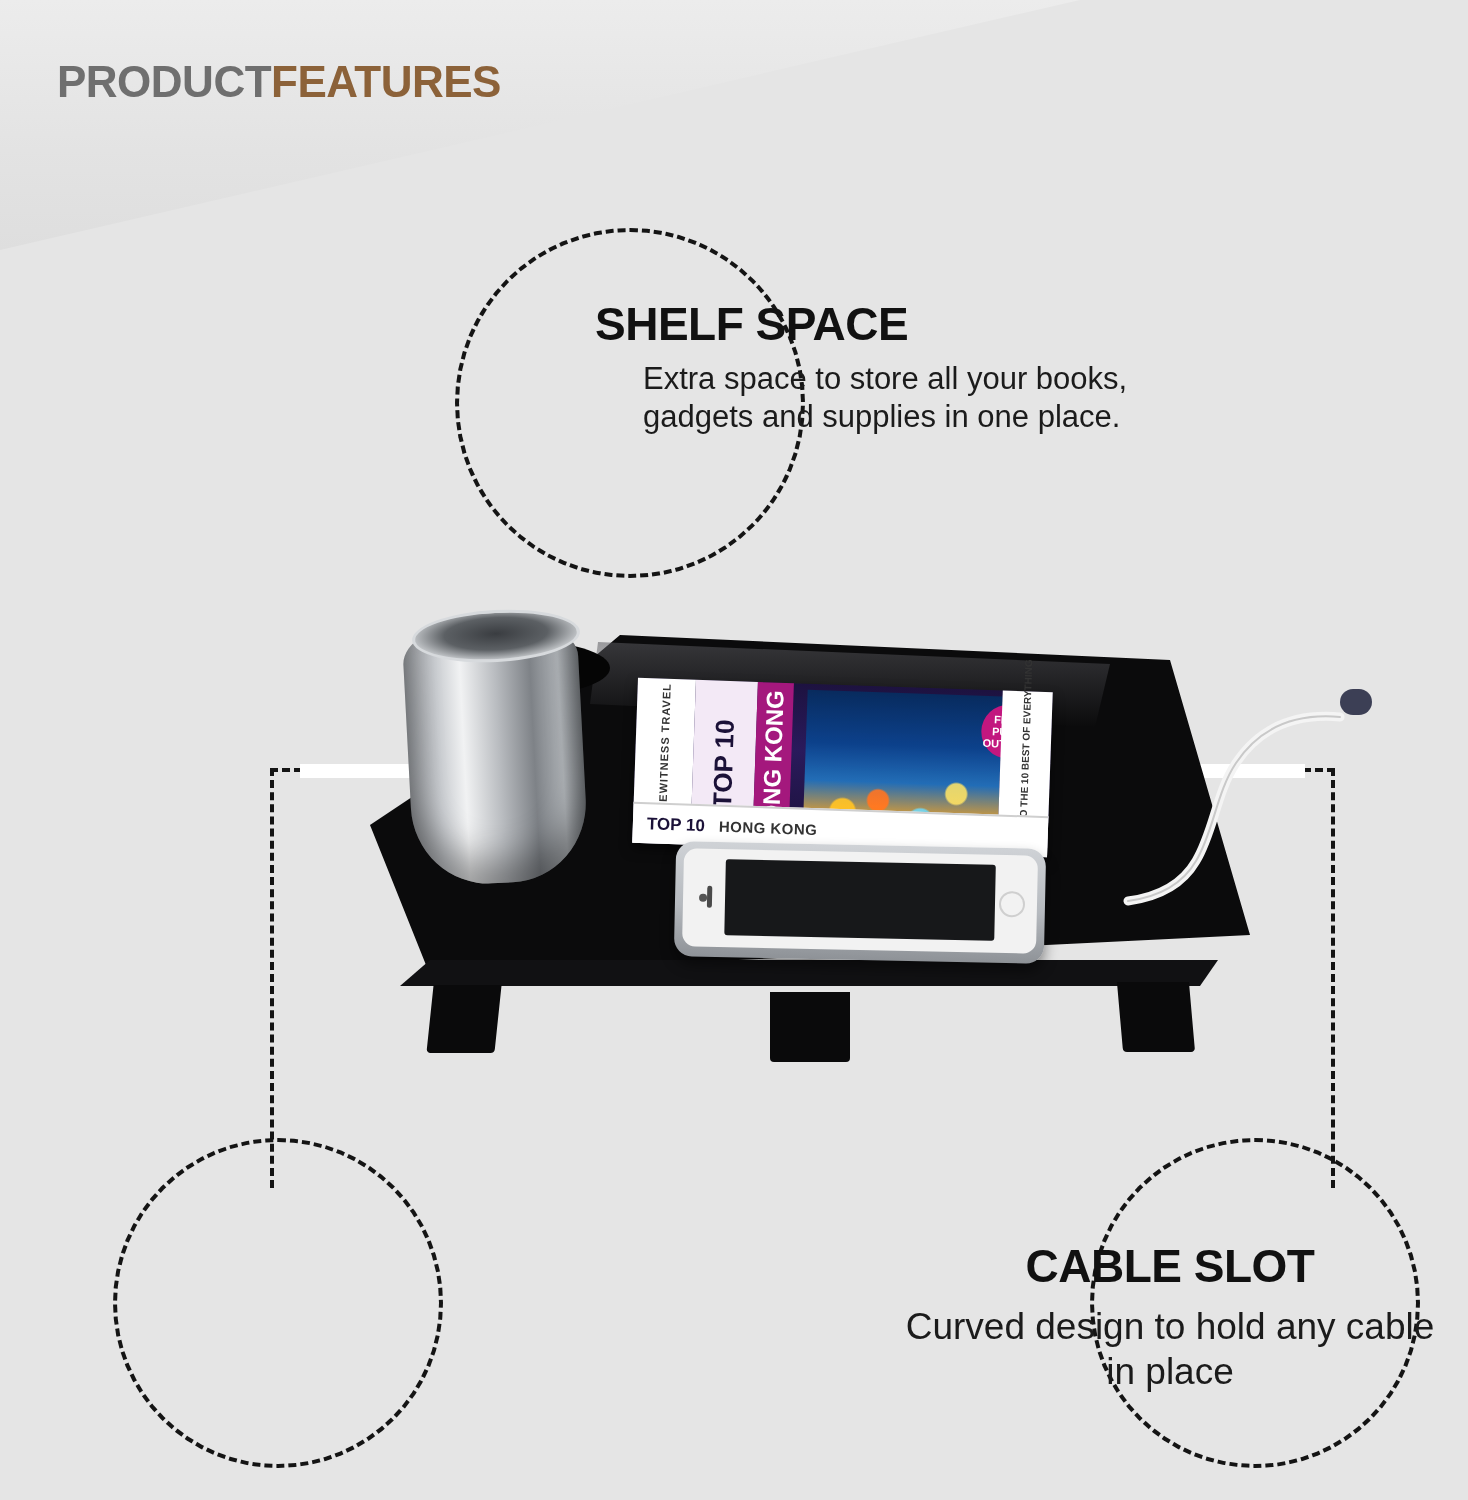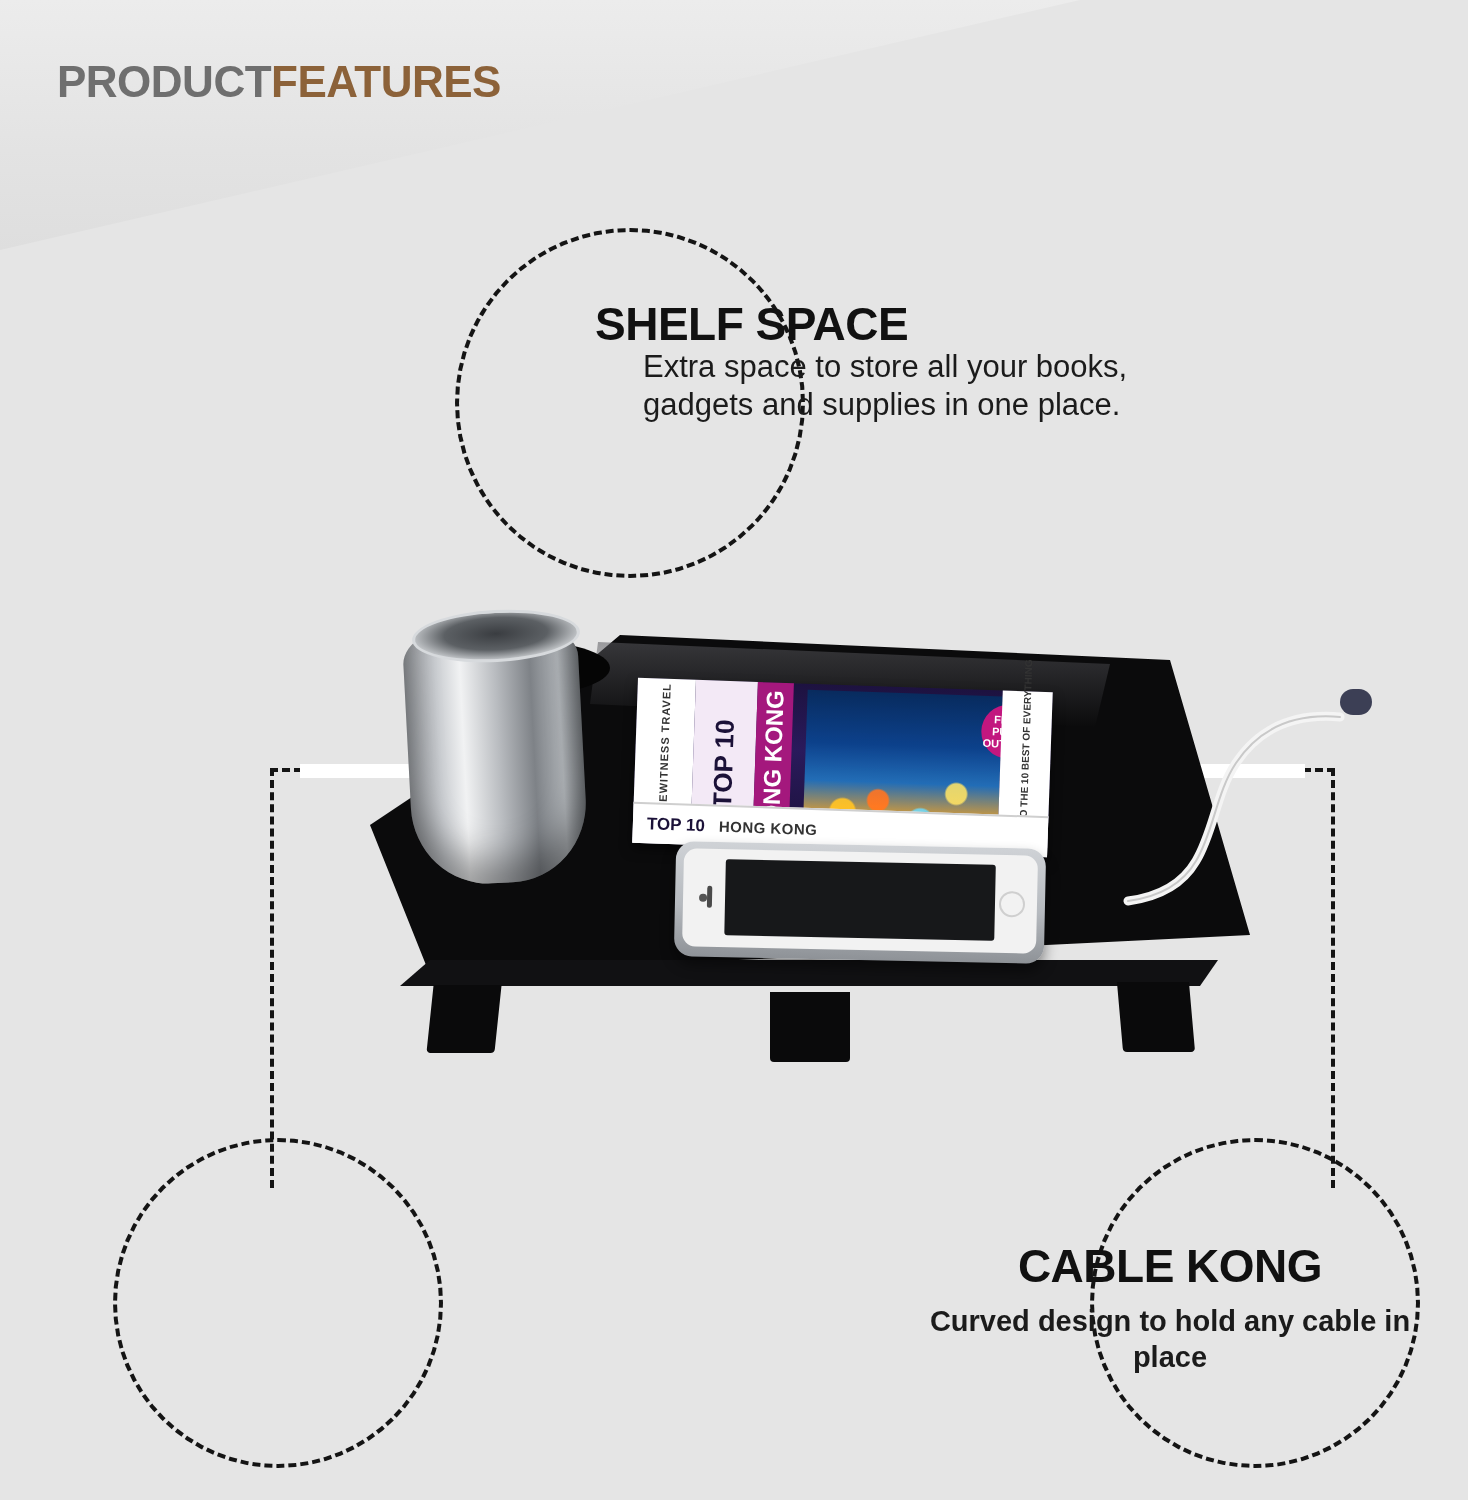--- a/index.html
+++ b/index.html
@@ -343,34 +343,34 @@
     line-height: 1.05;
   }
   .callout-body {
     color: #1b1b1b;
     line-height: 1.22;
   }
 
   .co-shelf {
     left: 595px; top: 300px; width: 640px;
   }
-  .co-shelf .callout-title { font-size: 46px; }
+  .co-shelf .callout-title { font-size: 46px; margin-bottom: 12px; }
   .co-shelf .callout-body { font-size: 31px; margin-left: 48px; }
 
   .co-cup {
     left: 140px; top: 1242px; width: 590px; text-align: center;
   }
   .co-cup .callout-title { font-size: 46px; margin-bottom: 14px; }
   .co-cup .callout-body { font-size: 31px; }
 
   .co-cable {
     left: 900px; top: 1242px; width: 540px; text-align: center;
   }
   .co-cable .callout-title { font-size: 46px; margin-bottom: 14px; }
-  .co-cable .callout-body { font-size: 29px; font-weight: bold; }
+  .co-cable .callout-body { font-size: 37px; }
 
   
   .dash-box {
     position: absolute;
     left: 270px;
     top: 768px;
     width: 1065px;
     height: 420px;
     border-left: 4px dashed #141414;
     border-right: 4px dashed #141414;
@@ -461,17 +461,17 @@
   <div class="bubble bubble-cup"></div>
   <div class="bubble bubble-cable"></div>
 
   <div class="callout-text co-shelf">
     <div class="callout-title">SHELF SPACE</div>
     <div class="callout-body">Extra space to store all your books, gadgets and supplies in one place.</div>
   </div>
 
 
   <div class="callout-text co-cable">
-    <div class="callout-title">CABLE KONG</div>
+    <div class="callout-title">CABLE SLOT</div>
     <div class="callout-body">Curved design to hold any cable in place</div>
   </div>
 
 </div>
 
 </body></html>

